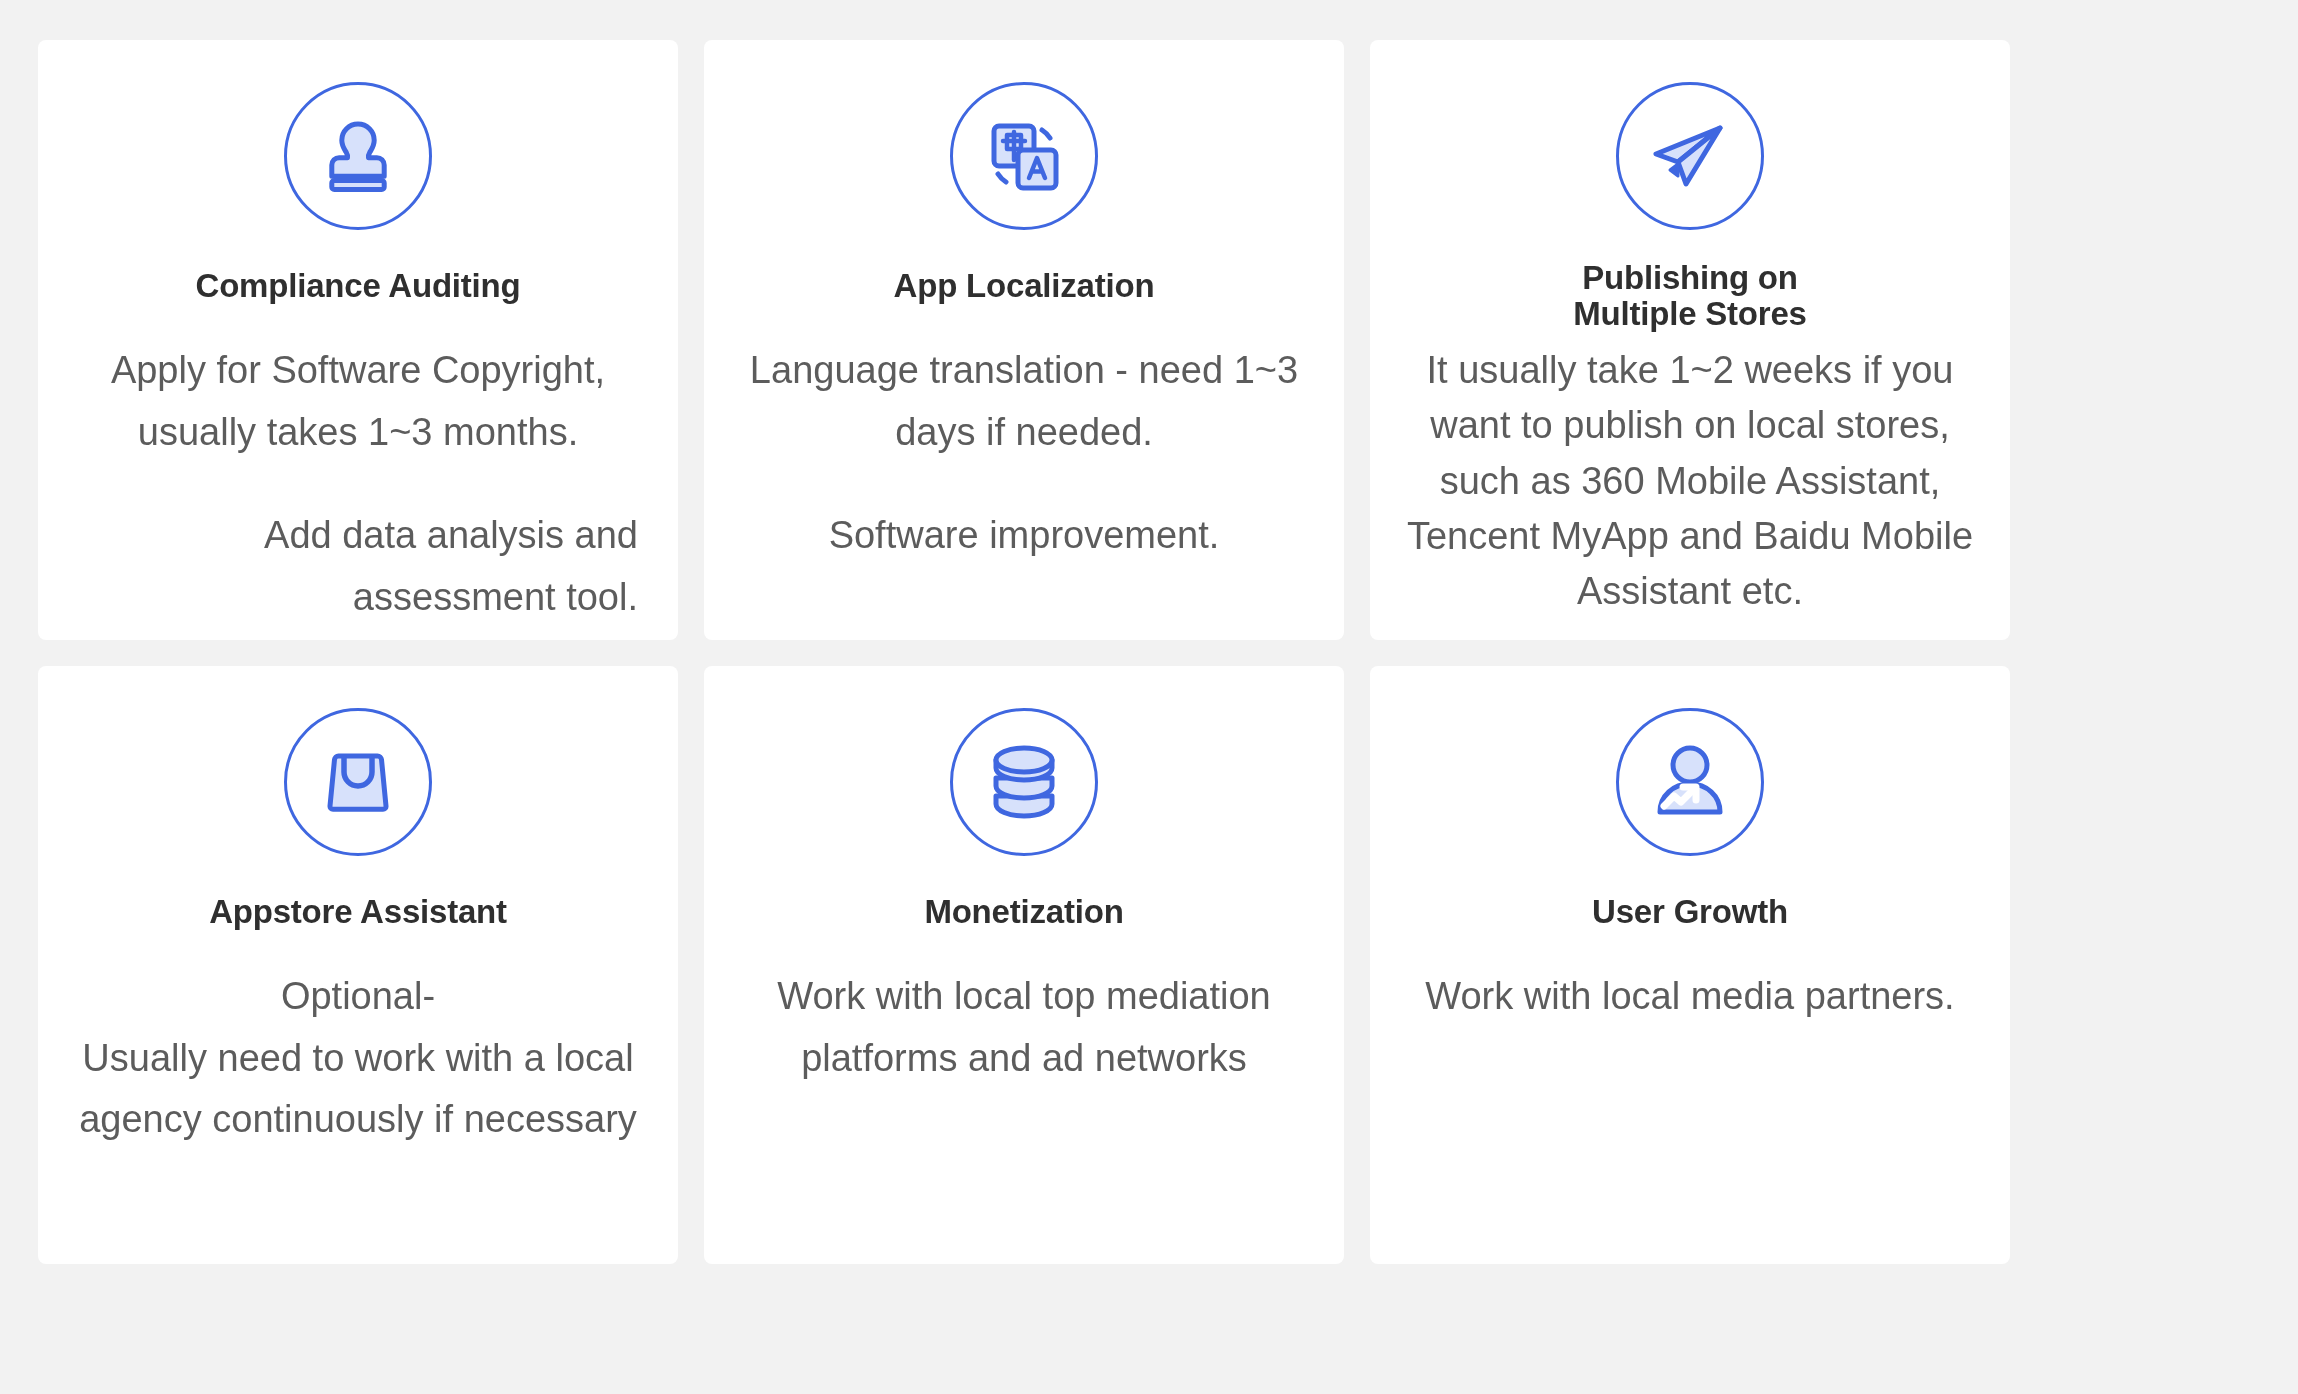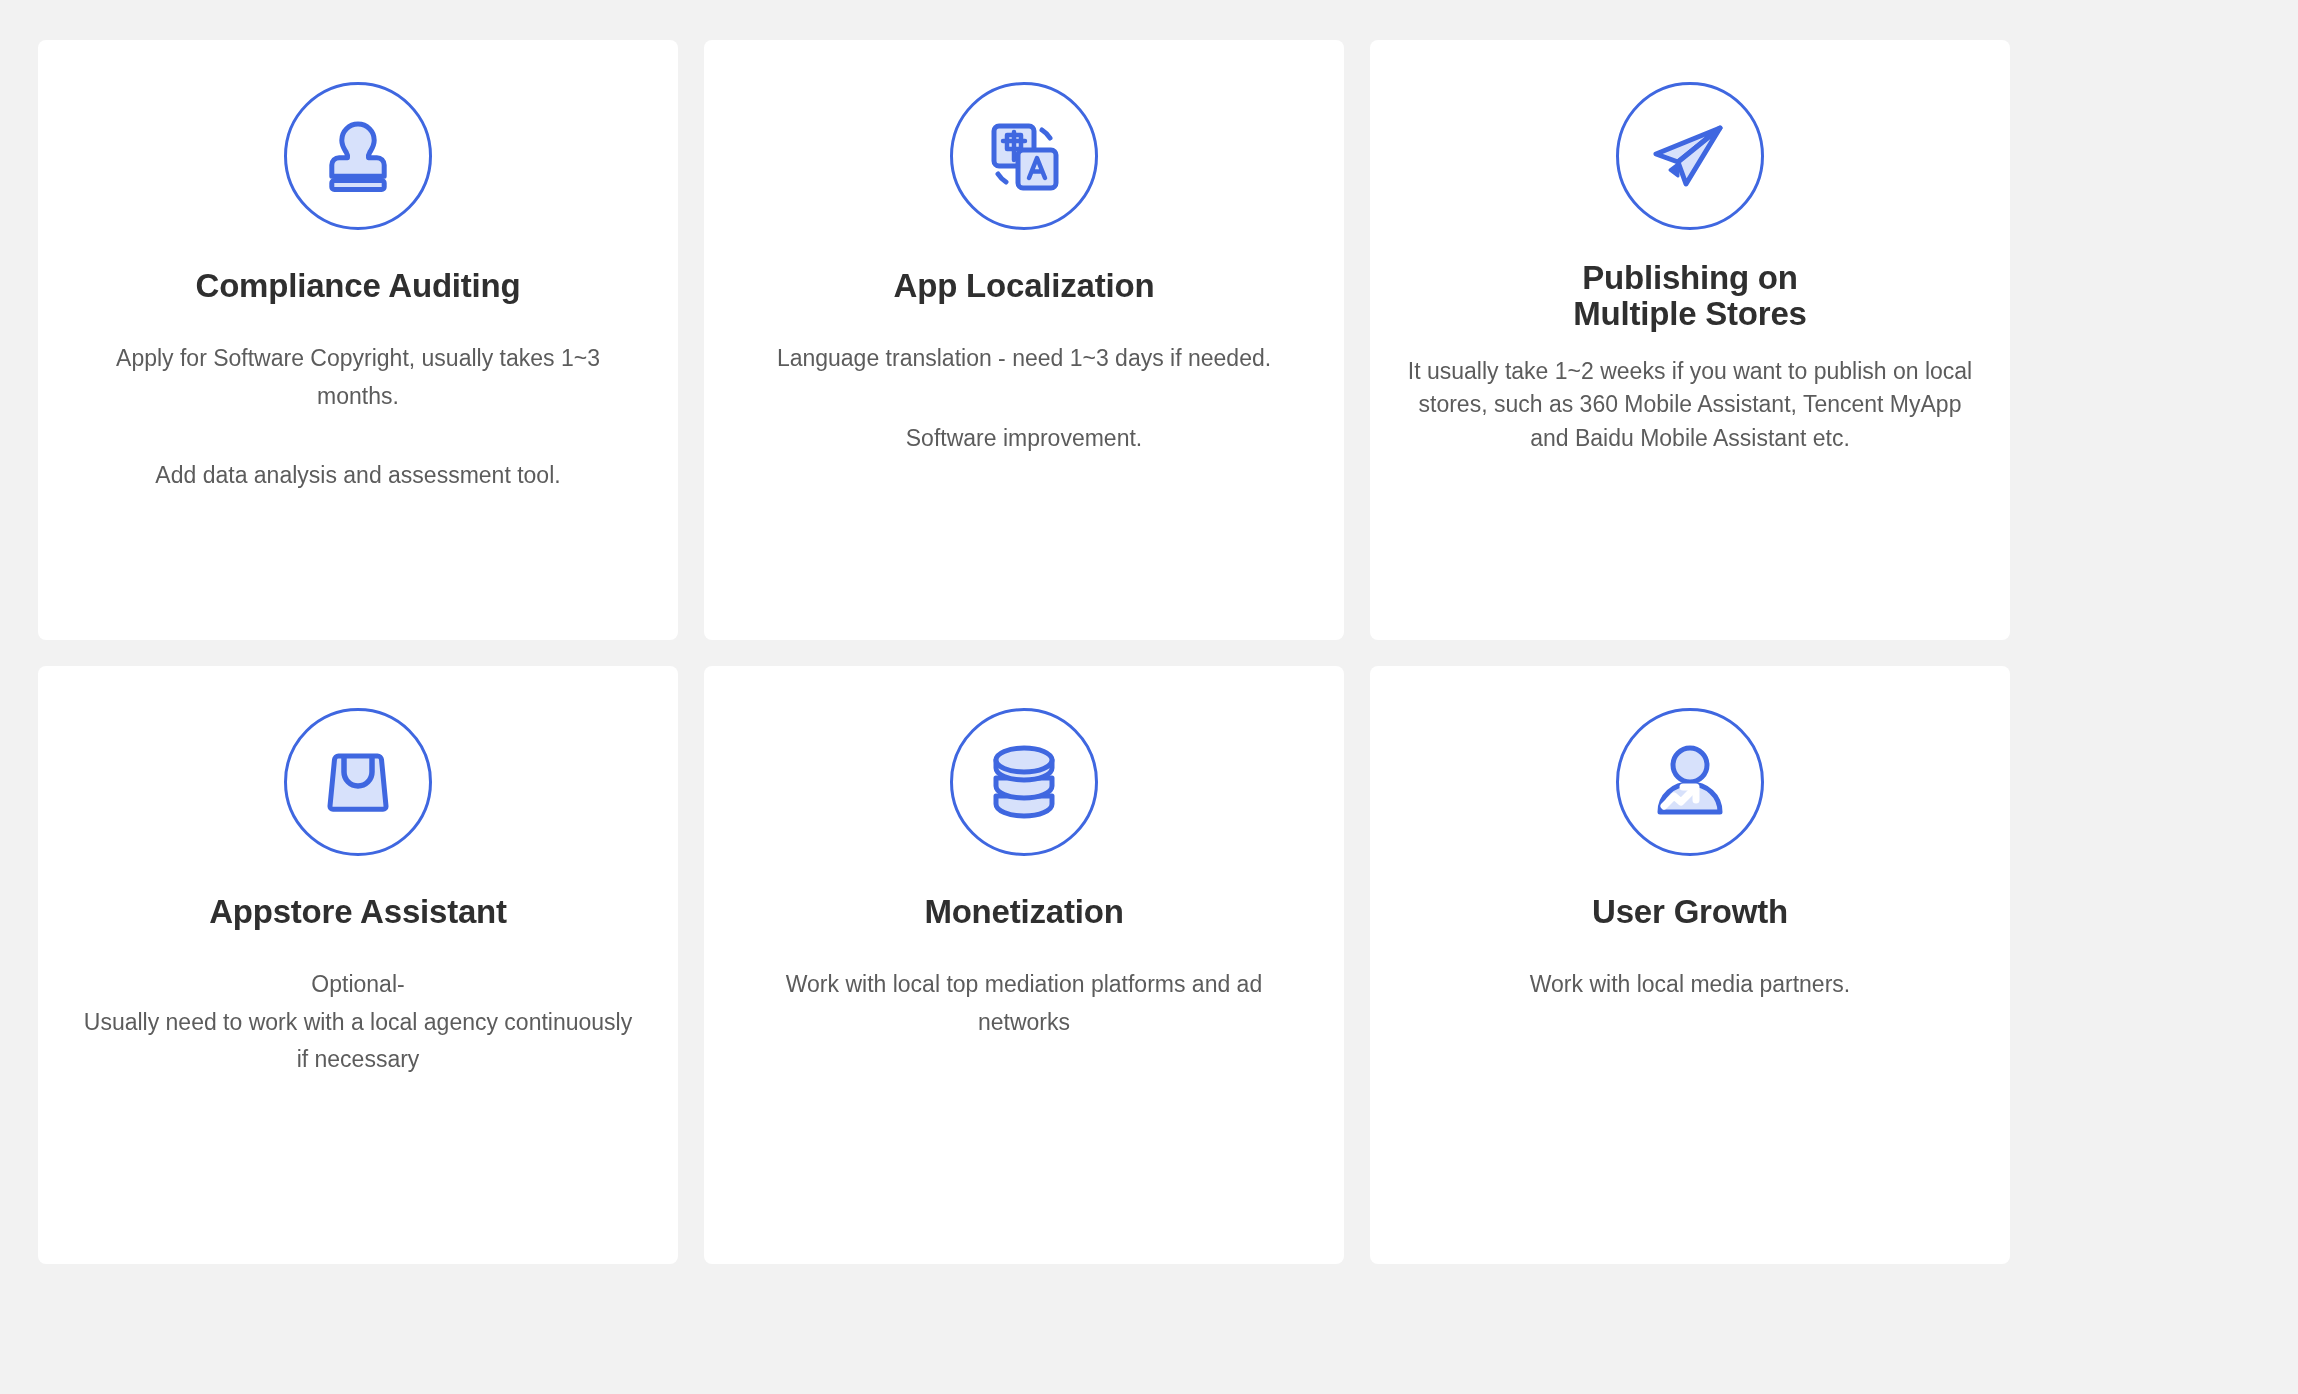--- a/index.html
+++ b/index.html
@@ -59,32 +59,32 @@
     font-weight: bold;
     color: #2f2f2f;
     text-align: center;
     line-height: 1.1;
     letter-spacing: -0.2px;
     white-space: pre-line;
   }
 
   .card-body {
     margin-top: 36px;
-    font-size: 23px;
+    font-size: 38px;
     color: #5c5c5c;
     text-align: center;
     line-height: 1.62;
     white-space: pre-line;
     max-width: 560px;
   }
   .card-body + .card-body { margin-top: 42px; text-align: right; }
 
   
   .card.compact .card-title { margin-top: 30px; }
-  .card.compact .card-body { margin-top: 22px; line-height: 1.46; max-width: 600px; }
+  .card.compact .card-body { margin-top: 10px; line-height: 1.46; max-width: 600px; }
 </style>
 </head>
 <body>
 
 <div class="grid">
 
   <div class="card">
     <div class="icon-circle">
       <svg width="92" height="92" viewBox="0 0 92 92" aria-hidden="true">
         <path d="M46 14c-9 0-16.2 7.2-16.2 16.2 0 5.6 2.7 9.1 4.3 11.9 1.3 2.3 1.7 4 1.4 5.6h-8.4c-4 0-7.3 3.2-7.3 7.3v11.3h52.4V55c0-4.1-3.3-7.3-7.3-7.3h-8.4c-.3-1.6.1-3.3 1.4-5.6 1.6-2.8 4.3-6.3 4.3-11.9C62.2 21.2 55 14 46 14z" fill="#d7e1fb" stroke="#3f67e0" stroke-width="5" stroke-linejoin="round"></path>

